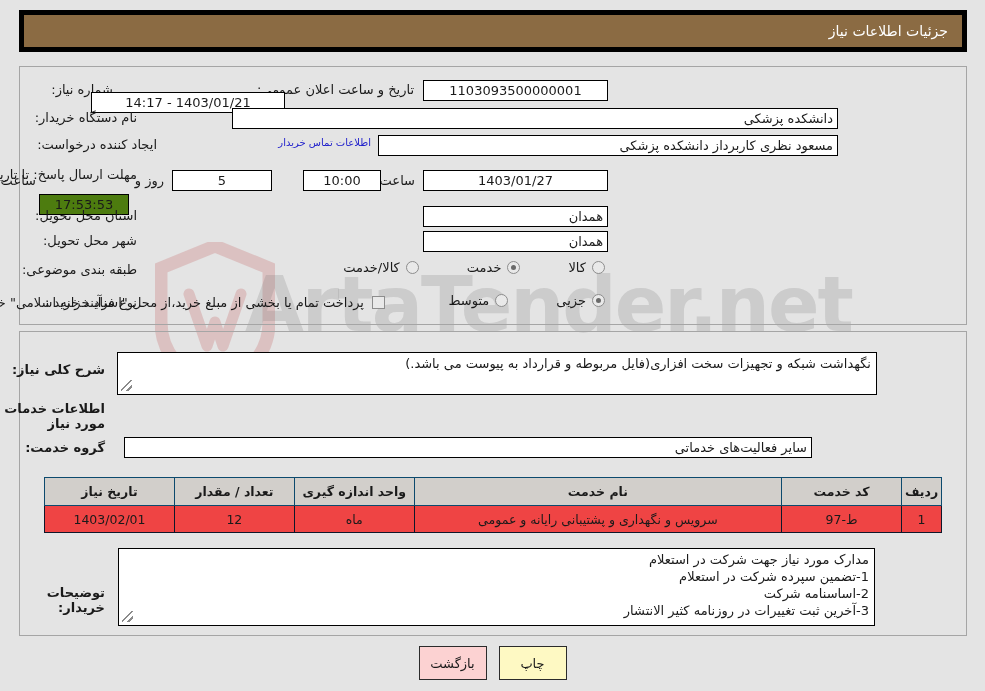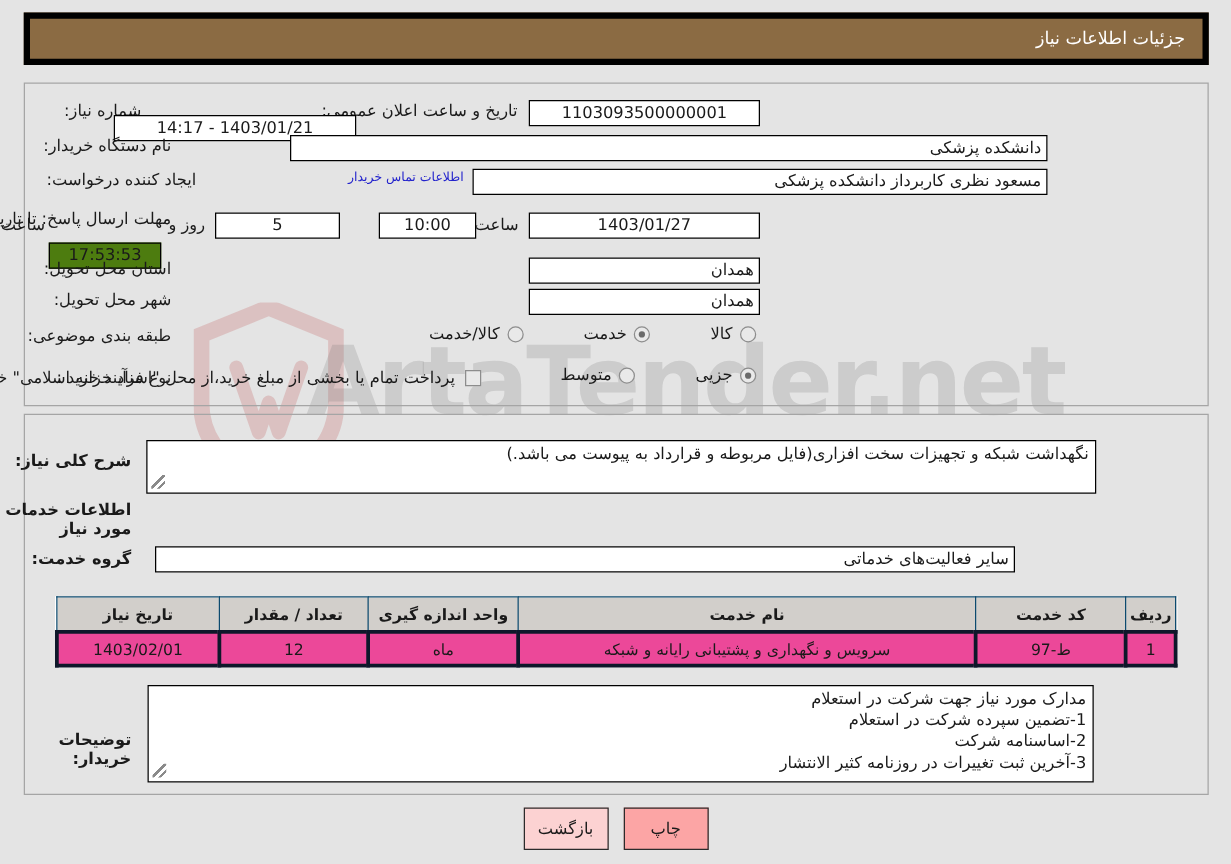--- a/index.html
+++ b/index.html
@@ -175,22 +175,22 @@
   }
   .tbl th {
     background: #d2cfcb;
     border: 1px solid #0c4a6e;
     height: 28px;
     font-weight: bold;
     color: #1a1a1a;
     font-size: 12.5px;
   }
   .tbl td {
-    background: #ec4899;
-    border: 3px solid #0f172a;
+    background: #ef4444;
+    border: 1px solid #0f172a;
     height: 27px;
     text-align: center;
     color: #1a1a1a;
     font-size: 12.5px;
   }
 
   
   .btnbar {
     position: absolute;
     left: 0; top: 646px;
@@ -207,21 +207,21 @@
     min-width: 68px;
     font-size: 13px;
     color: #1a1a1a;
     display: flex;
     align-items: center;
     justify-content: center;
     cursor: pointer;
     font-family: "DejaVu Sans", "Liberation Sans", sans-serif;
     padding: 16px 10px;
   }
-  .btn-print  { background: #fca5a5; }
+  .btn-print  { background: #fef9c3; }
   .btn-back   { background: #fcd2d2; }
 </style>
 </head>
 <body>
 
 <div id="page">
 
   <div class="watermark">
     <svg class="wm-shield" viewBox="0 0 120 150">
       <path d="M60 4 L114 26 L114 80 Q114 124 60 146 Q6 124 6 80 L6 26 Z" fill="none" stroke="rgba(208,150,150,0.45)" stroke-width="13"></path>
@@ -332,21 +332,21 @@
         <th style="width:368px;">نام خدمت</th>
         <th style="width:120px;">واحد اندازه گیری</th>
         <th style="width:120px;">تعداد / مقدار</th>
         <th style="width:130px;">تاریخ نیاز</th>
       </tr>
     </thead>
     <tbody>
       <tr>
         <td>1</td>
         <td>ط-97</td>
-        <td>سرویس و نگهداری و پشتیبانی رایانه و شبکه</td>
+        <td>سرویس و نگهداری و پشتیبانی رایانه و عمومی</td>
         <td>ماه</td>
         <td>12</td>
         <td>1403/02/01</td>
       </tr>
     </tbody>
   </table>
 
   <div class="caption" style="right:880px; top:585px; z-index:3;">توضیحات خریدار:</div>
   <div class="ta" style="position:absolute; right:110px; top:548px; width:757px; height:78px; z-index:3;">مدارک مورد نیاز جهت شرکت در استعلام
 1-تضمین سپرده شرکت در استعلام

